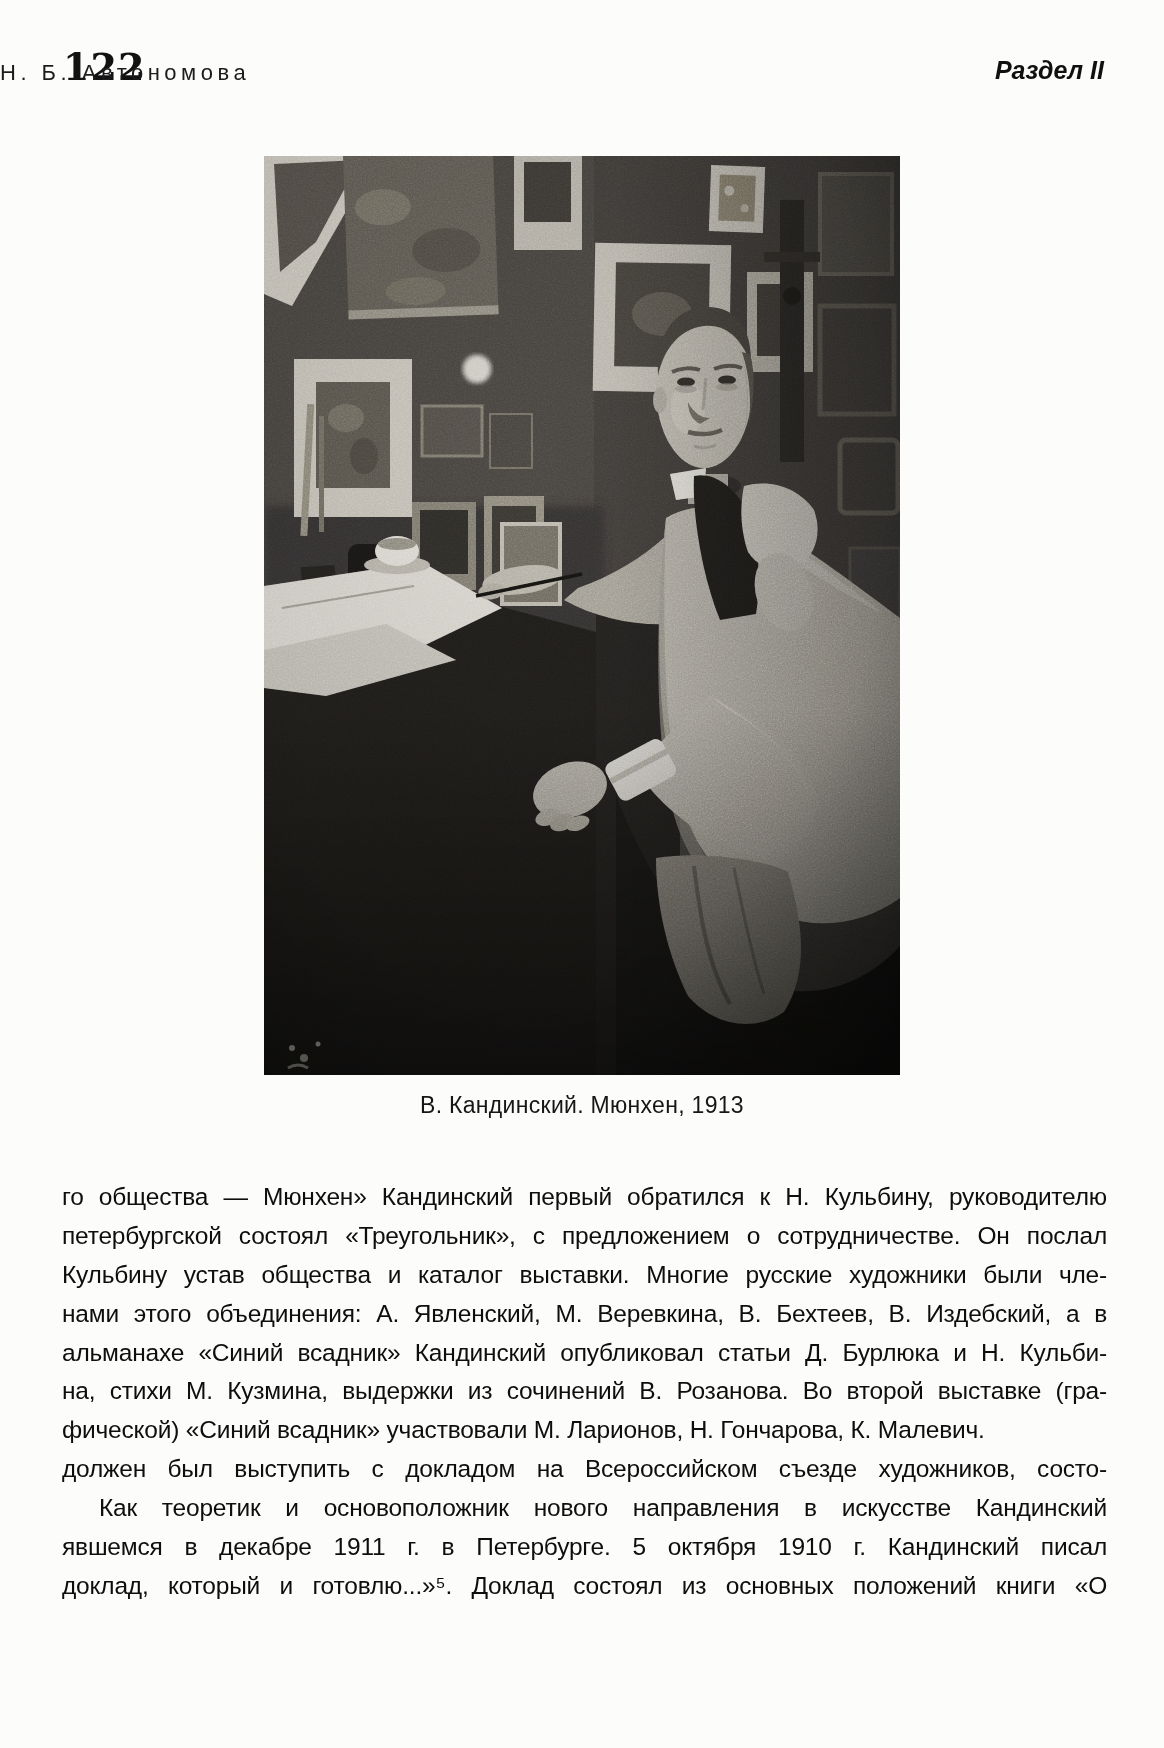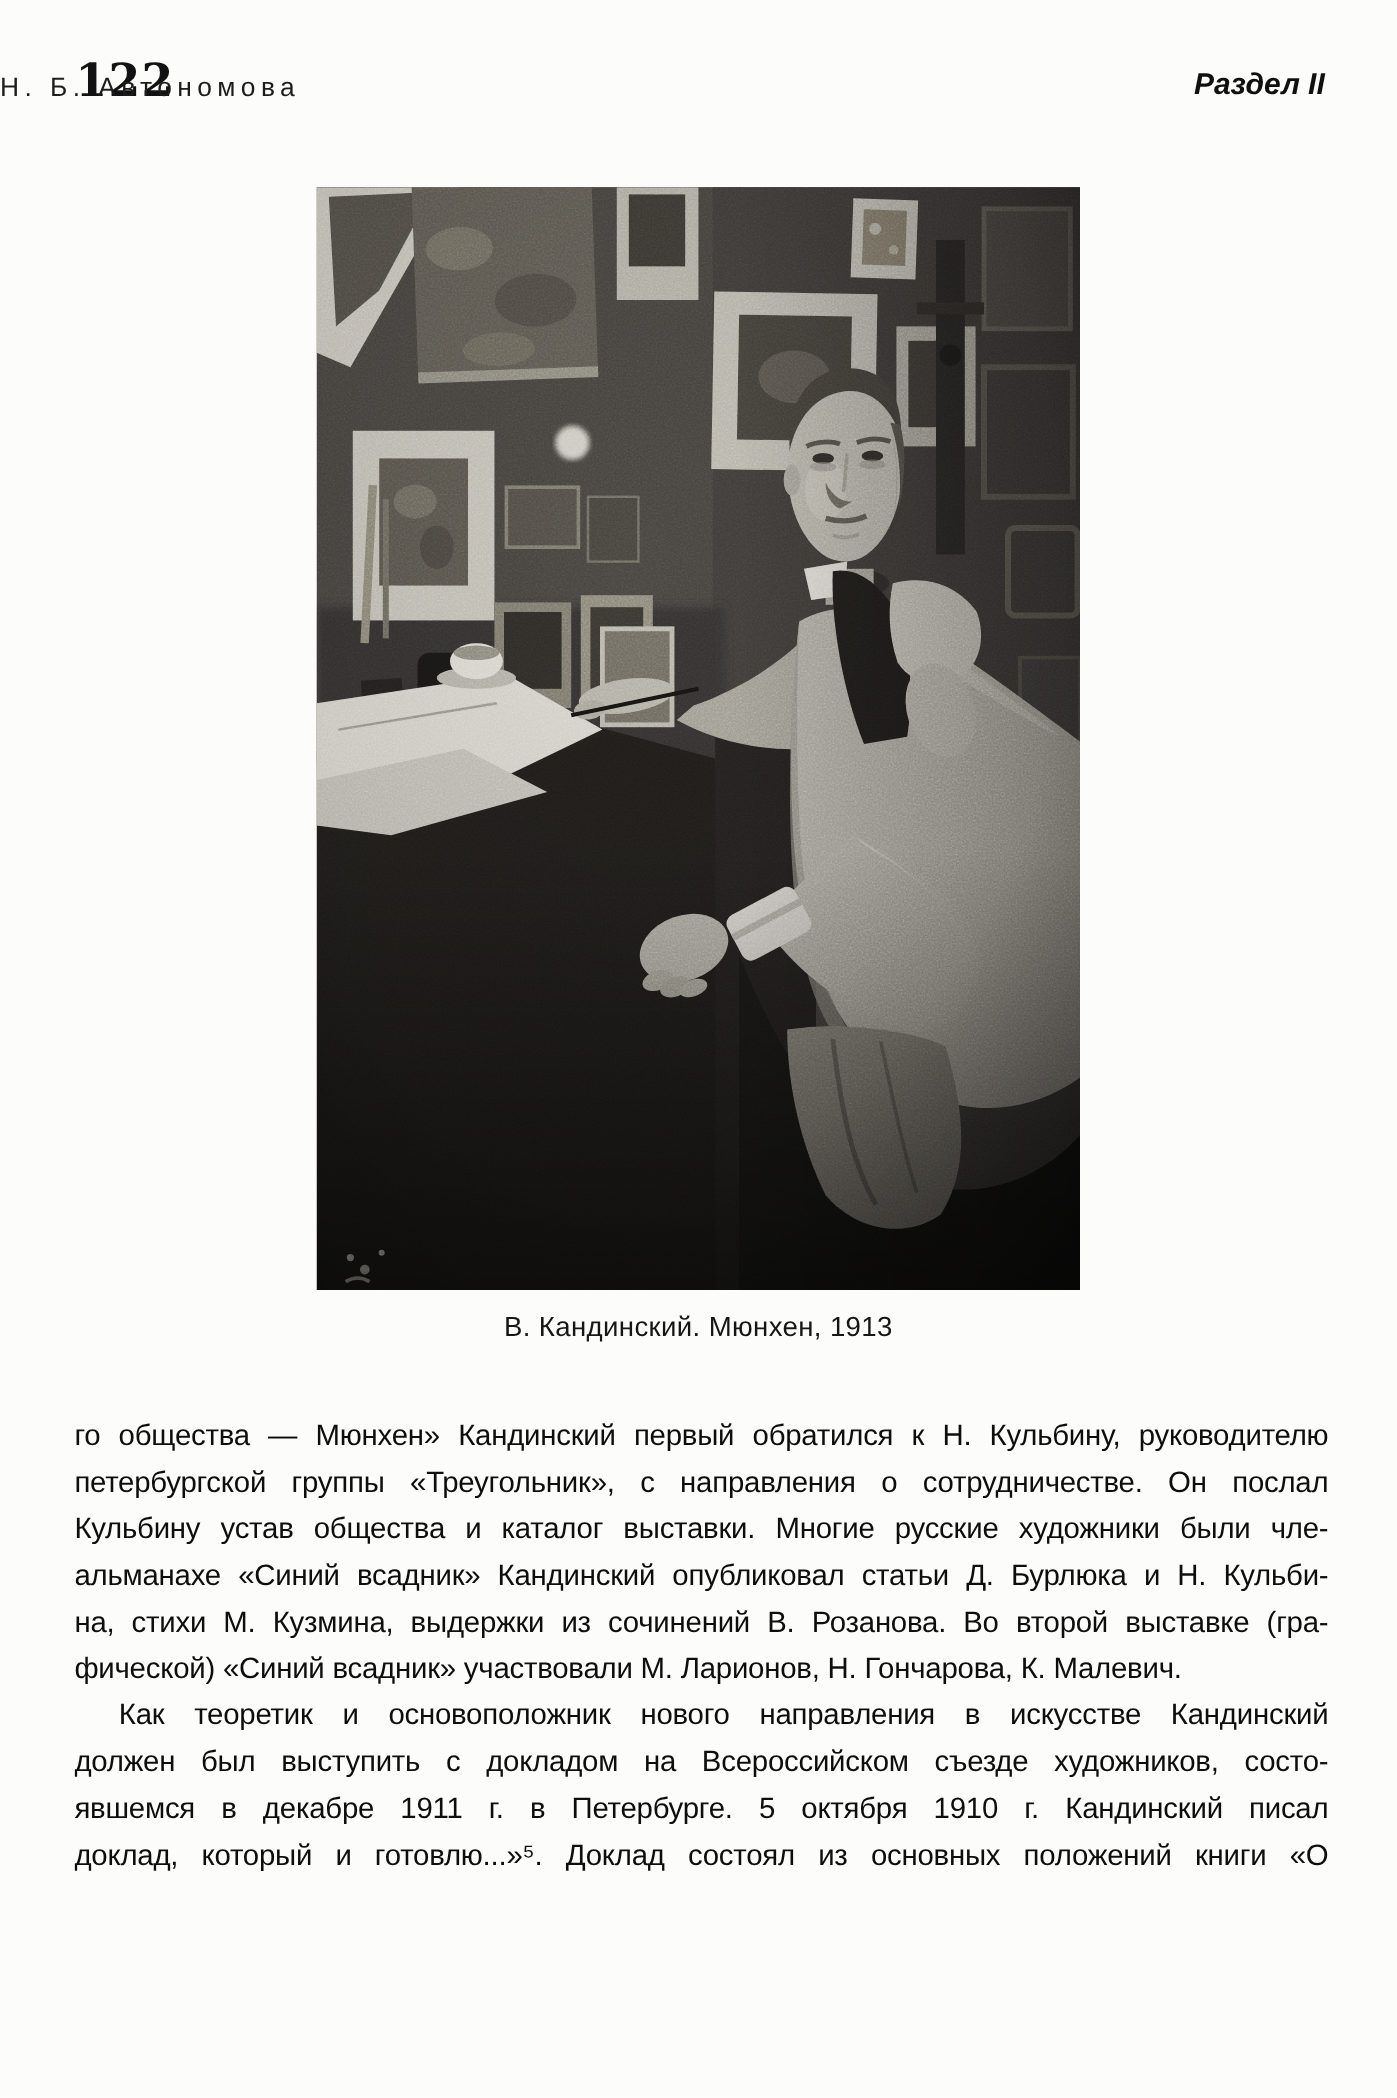--- a/index.html
+++ b/index.html
@@ -223,24 +223,25 @@
       <rect width="636" height="919" fill="url(#bsh)"></rect>
       <rect width="636" height="919" fill="url(#vig)"></rect>
       <rect width="636" height="919" filter="url(#grain)" opacity="0.5" style="mix-blend-mode:overlay"></rect>
     </svg>
   </figure>
 
   <div class="photo-caption">В. Кандинский. Мюнхен, 1913</div>
 
   <div class="bodytext">
       <div class="line">го общества — Мюнхен» Кандинский первый обратился к Н. Кульбину, руководителю</div>
-      <div class="line">петербургской группы «Треугольник», с направления о сотрудничестве. Он послал</div>
+      <div class="line">петербургской состоял «Треугольник», с предложением о сотрудничестве. Он послал</div>
       <div class="line">Кульбину устав общества и каталог выставки. Многие русские художники были чле-</div>
+      <div class="line">нами этого объединения: А. Явленский, М. Веревкина, В. Бехтеев, В. Издебский, а в</div>
       <div class="line">альманахе «Синий всадник» Кандинский опубликовал статьи Д. Бурлюка и Н. Кульби-</div>
       <div class="line">на, стихи М. Кузмина, выдержки из сочинений В. Розанова. Во второй выставке (гра-</div>
       <div class="line plain">фической) «Синий всадник» участвовали М. Ларионов, Н. Гончарова, К. Малевич.</div>
+      <div class="line">должен был выступить с докладом на Всероссийском съезде художников, состо-</div>
       <div class="line indent">Как теоретик и основоположник нового направления в искусстве Кандинский</div>
-      <div class="line">должен был выступить с докладом на Всероссийском съезде художников, состо-</div>
       <div class="line">явшемся в декабре 1911 г. в Петербурге. 5 октября 1910 г. Кандинский писал</div>
       <div class="line">доклад, который и готовлю...»⁵. Доклад состоял из основных положений книги «О</div>
     </div>
 
 </div>
 
 </body></html>

